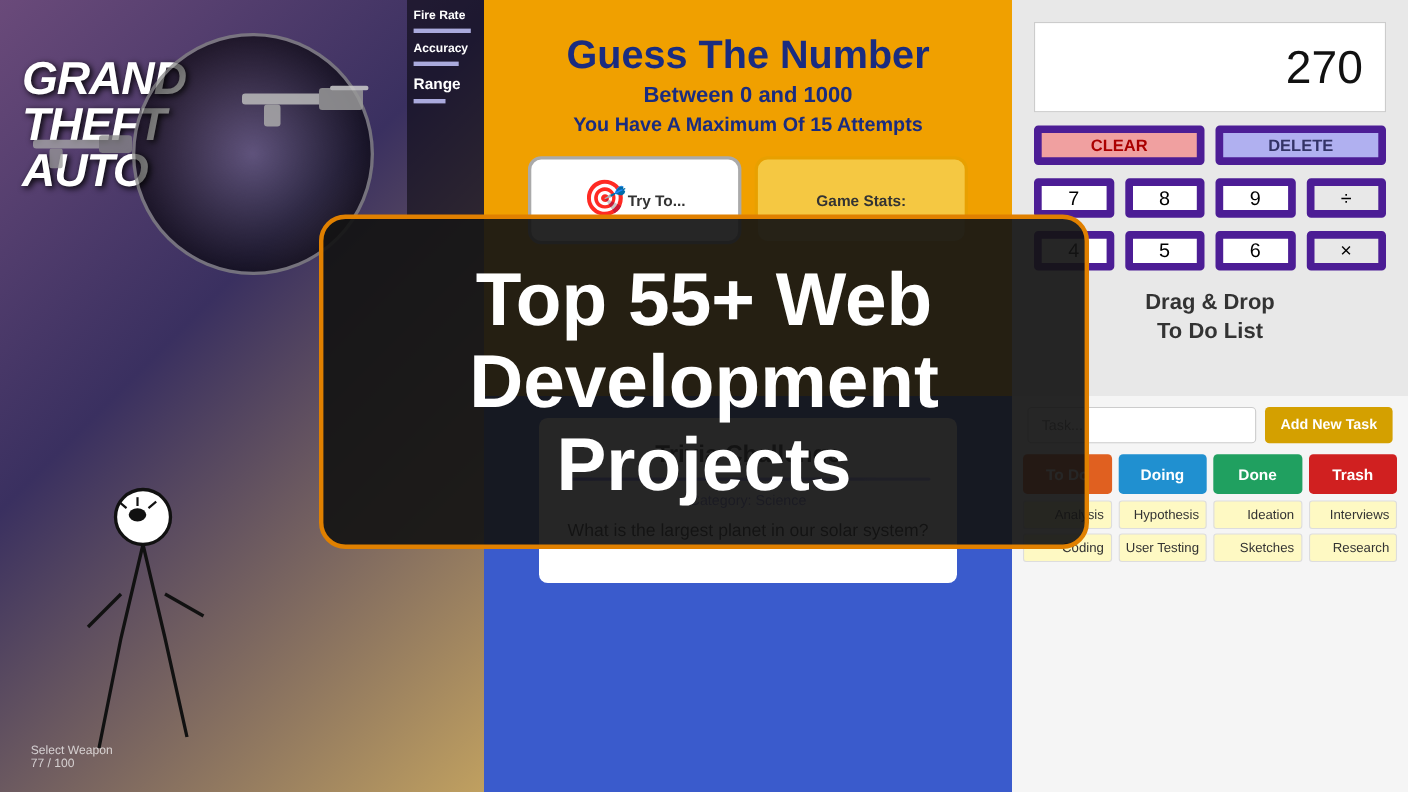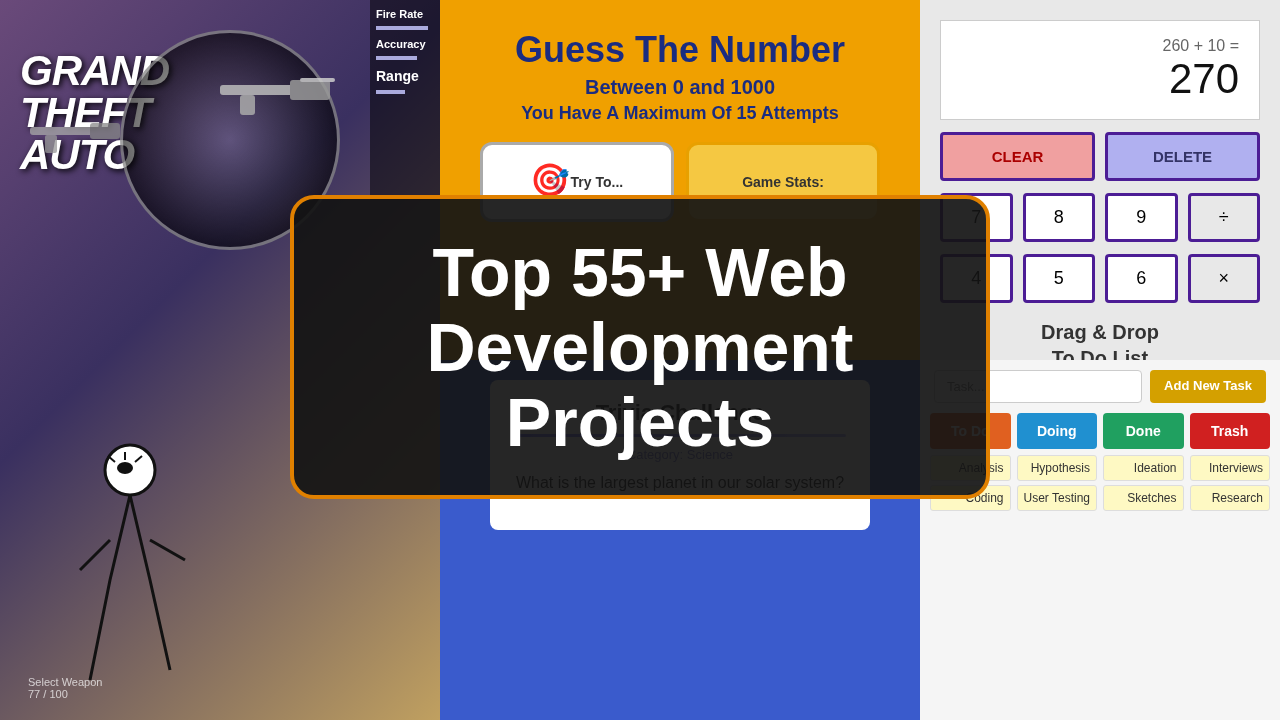--- a/index.html
+++ b/index.html
@@ -160,22 +160,22 @@
       font-size: 42px;
       font-weight: 300;
       color: #111;
     }
     .calc-row {
       display: flex;
       gap: 10px;
     }
     .calc-btn {
       flex: 1;
-      height: 49px;
-      border: 3px solid #4c1d95;
+      height: 36px;
+      border: 7px solid #4c1d95;
       border-radius: 4px;
       font-size: 18px;
       font-weight: 500;
       display: flex;
       align-items: center;
       justify-content: center;
       cursor: pointer;
     }
     .calc-btn.clear { background: #f0a0a0; color: #a00; font-size: 15px; font-weight: 700; }
     .calc-btn.delete { background: #b0b0f0; color: #336; font-size: 15px; font-weight: 700; }
@@ -407,21 +407,20 @@
         <span>Try To...</span>
       </div>
       <div class="guess-btn stats">
         <span>Game Stats:</span>
       </div>
     </div>
   </div>
 
   <div class="panel-calc">
     <div class="calc-display">
-      <div class="calc-expr">260 + 10 =</div>
       <div class="calc-result">270</div>
     </div>
     <div class="calc-row">
       <div class="calc-btn clear">CLEAR</div>
       <div class="calc-btn delete">DELETE</div>
     </div>
     <div class="calc-row">
       <div class="calc-btn num">7</div>
       <div class="calc-btn num">8</div>
       <div class="calc-btn num">9</div>

